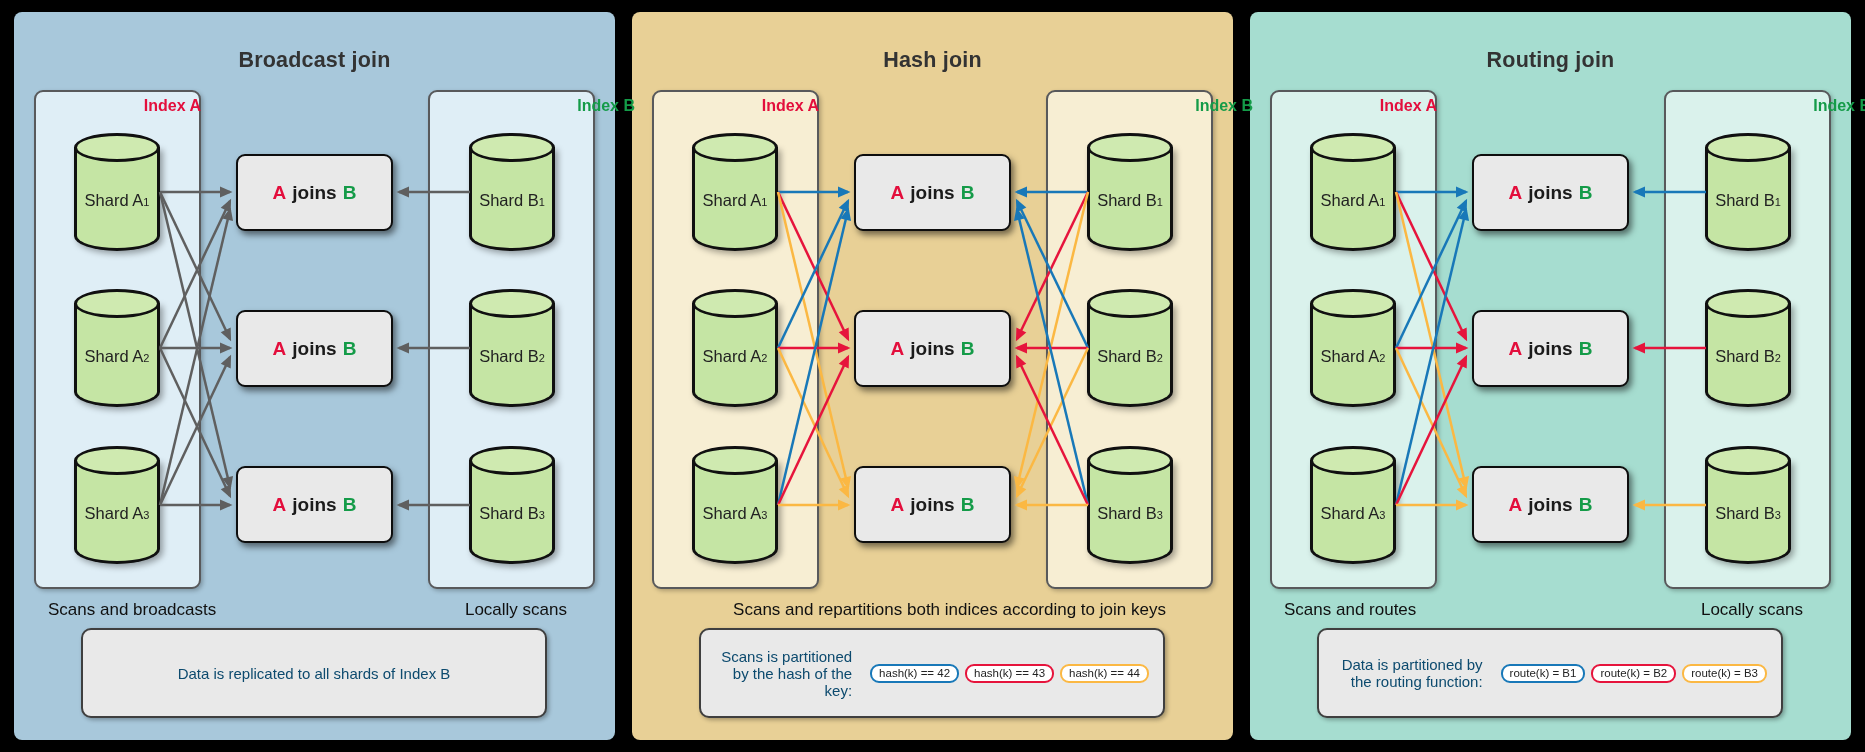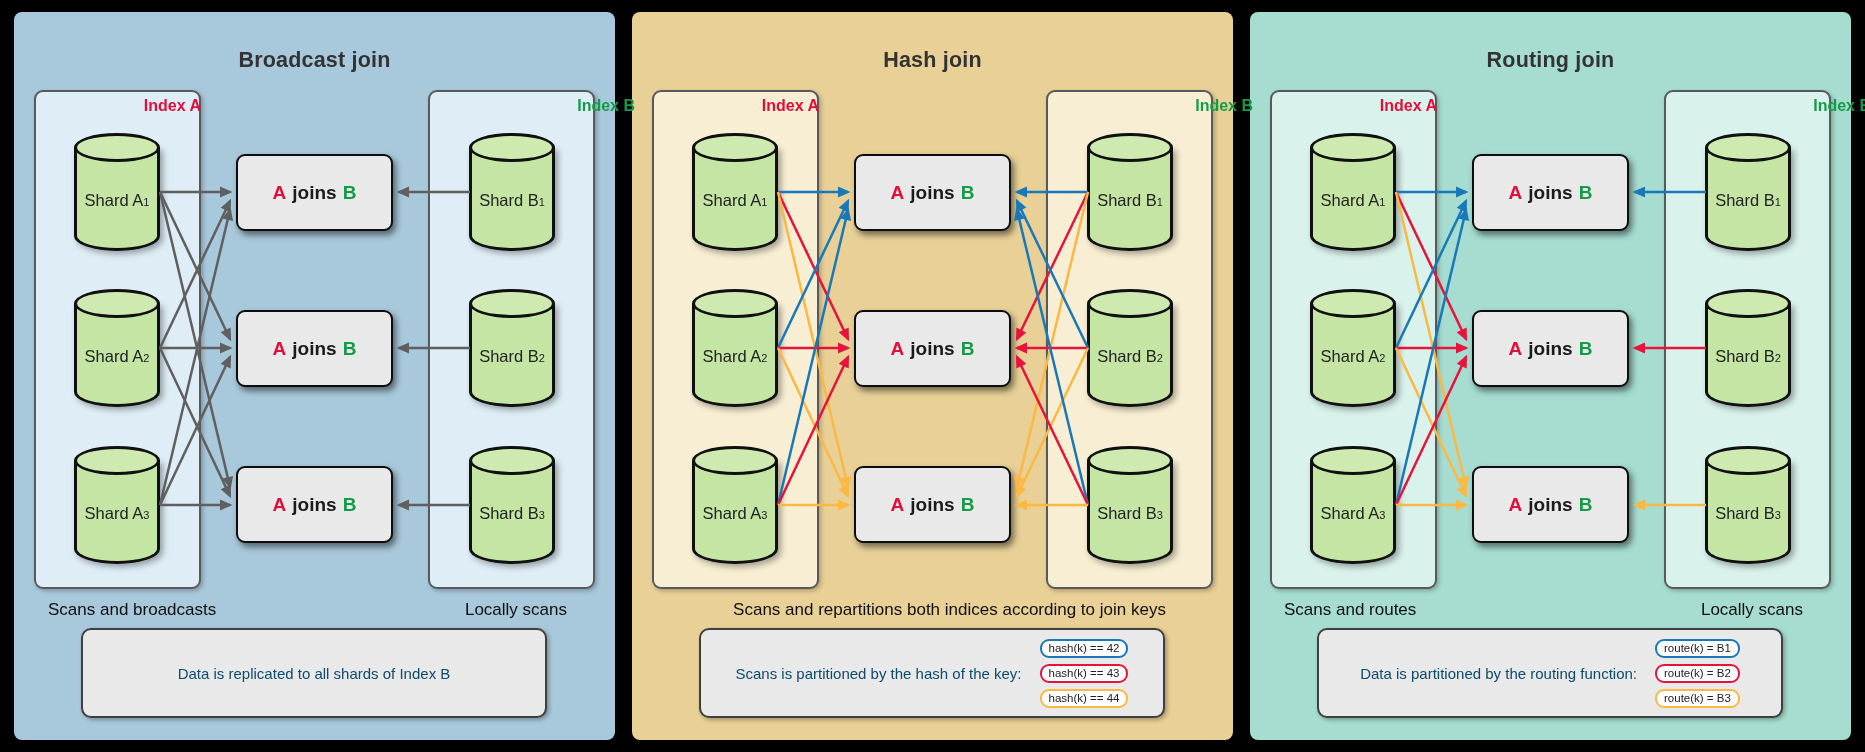--- a/index.html
+++ b/index.html
@@ -52,21 +52,21 @@
   .caption{position:absolute;top:588px;font-size:17px;color:#101010;margin-left:17px;}
   .cap-left{left:17px}
   .cap-right{right:48px}
   .cap-center{left:0;width:100%;text-align:center}
 
   .note{position:absolute;left:67px;top:616px;width:466px;height:90px;box-sizing:border-box;
     background:var(--join-box);border:2px solid #3f3f3f;border-radius:10px;
     box-shadow:2px 2px 4px rgba(0,0,0,.3);
     display:flex;align-items:center;justify-content:center;gap:18px;padding:0 14px;}
   .note-text{font-size:15px;color:#0c4a6e;text-align:right;}
-  .pills{display:flex;flex-direction:column;gap:6px;}
+  .pills{display:flex;flex-direction:row;gap:6px;}
   .pill{font-size:11.5px;color:#222;background:#fff;border:2px solid #888;
     border-radius:9px;padding:1.5px 7px;white-space:nowrap;}
   .pill-blue{border-color:var(--blue)}
   .pill-red{border-color:var(--red)}
   .pill-yellow{border-color:var(--yellow)}
 
   svg.arrows{position:absolute;inset:0;width:100%;height:100%;pointer-events:none;z-index:5;}
 </style>
 </head>
 <body>

